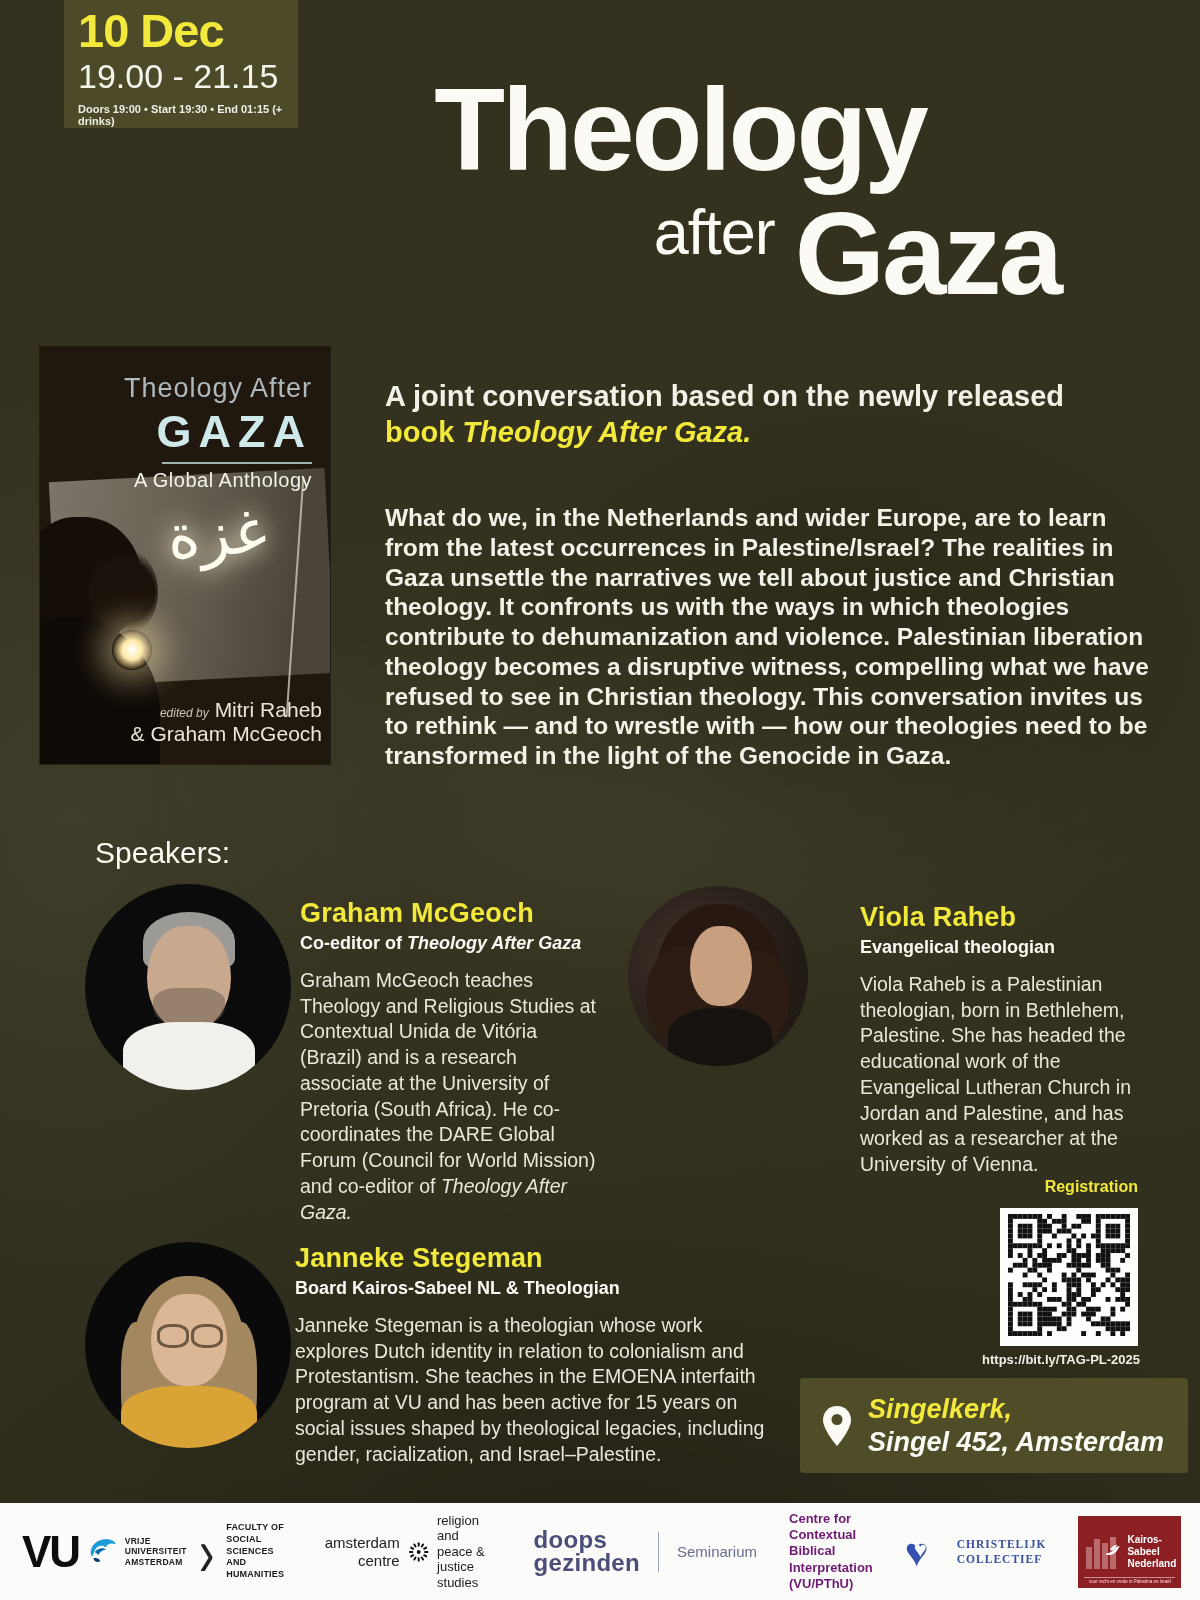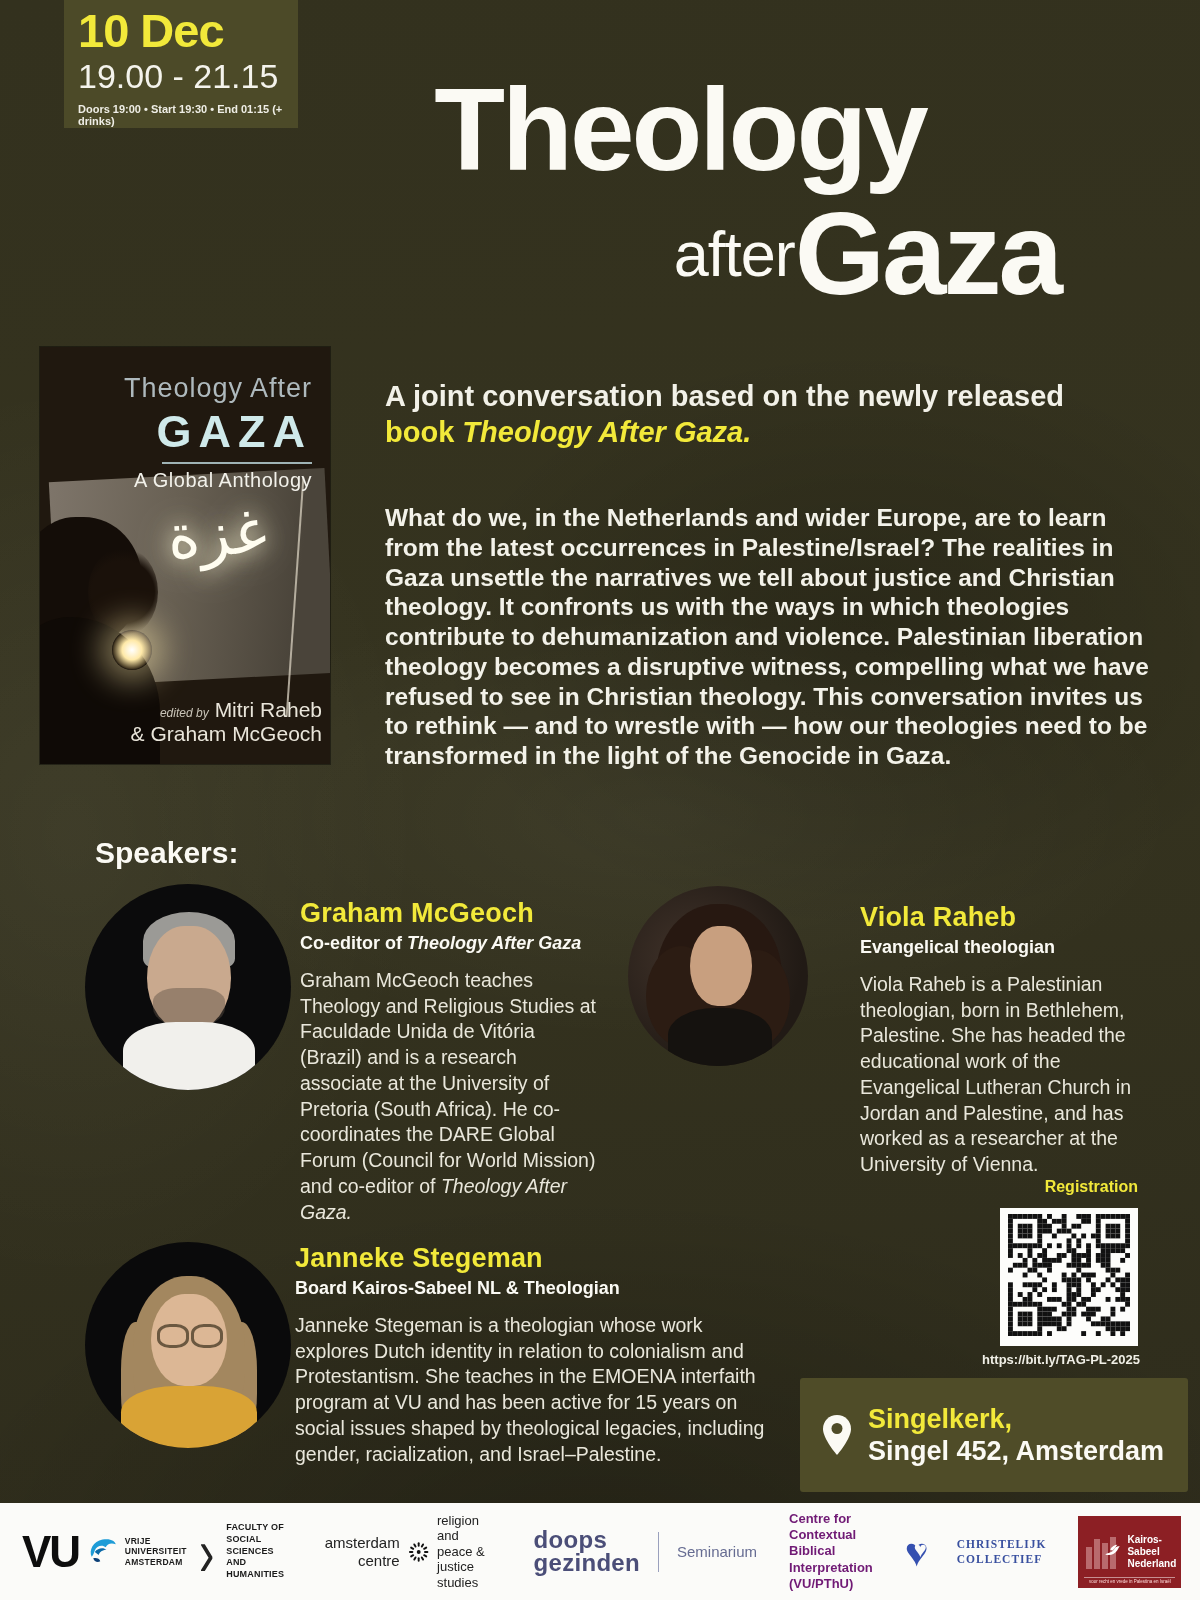--- a/index.html
+++ b/index.html
@@ -14,21 +14,21 @@
       linear-gradient(175deg,#33311e 0%,#35331f 45%,#2e2c1c 100%);
   }
   .abs{position:absolute;}
   
   .datebox{left:64px;top:0;width:234px;height:128px;background:#4c4a28;padding:6px 14px 0 14px;box-sizing:border-box;}
   .date-big{font-size:47px;font-weight:700;color:var(--accent);letter-spacing:-1px;line-height:1.05;}
   .date-time{font-size:34px;color:#f4f3ec;font-weight:400;line-height:1.15;margin-top:2px;}
   .date-doors{font-size:11px;font-weight:700;color:#efeee6;margin-top:7px;letter-spacing:0;}
   
   .title1{left:355px;top:72px;width:650px;text-align:center;font-size:116px;font-weight:700;color:#fbfaf4;letter-spacing:-3px;line-height:1;}
-  .title2{left:430px;top:196px;width:630px;display:flex;justify-content:flex-end;align-items:center;}
+  .title2{left:430px;top:196px;width:630px;display:flex;justify-content:flex-end;align-items:flex-start;gap:20px;}
   .title2 .small{font-size:63px;font-weight:400;color:#fbfaf4;letter-spacing:-1px;}
   .title2 .big{font-size:116px;font-weight:700;color:#fbfaf4;letter-spacing:-3px;line-height:1;}
   
   .cover{left:40px;top:347px;width:290px;height:417px;background:#20180f;overflow:hidden;box-shadow:0 0 0 1px rgba(0,0,0,.4);}
   .cover .tent{position:absolute;left:14px;top:128px;right:0;height:205px;
      background:linear-gradient(100deg,#7e756a 0%,#675f52 45%,#4a443a 85%);
      transform:rotate(-3deg);}
   .cover .rope{position:absolute;right:34px;top:130px;width:2px;height:240px;background:#cfc8b8;transform:rotate(4deg);opacity:.8;}
   .cover .arabic{position:absolute;left:92px;top:150px;width:170px;text-align:center;font-size:62px;color:#fffdf0;
      text-shadow:0 0 22px rgba(255,250,215,.95),0 0 40px rgba(255,250,215,.6);transform:rotate(-4deg);}
@@ -45,21 +45,21 @@
   .cover .ct3{font-size:20px;color:#f2f1ea;letter-spacing:.5px;}
   .cover .ced{position:absolute;right:8px;bottom:18px;text-align:right;color:#e9e5da;}
   .cover .ced .by{font-style:italic;font-size:12px;color:#c9c4b8;margin-right:6px;}
   .cover .ced .nm{font-size:21px;}
   
   .intro{left:385px;top:379px;width:780px;font-weight:700;font-size:29px;line-height:1.24;}
   .intro .l2{color:var(--accent);}
   .intro .l2 .it{font-style:italic;}
   .bodytext{left:385px;top:503px;width:778px;font-size:24.5px;font-weight:700;line-height:1.215;color:#f3f2e9;}
   
-  .spk-heading{left:95px;top:836px;font-size:30px;font-weight:700;color:#fbfaf4;}
+  .spk-heading{left:95px;top:836px;font-size:30px;font-weight:400;color:#fbfaf4;}
   .photo{border-radius:50%;overflow:hidden;}
   .photo-graham{left:85px;top:884px;width:206px;height:206px;background:#0b0b0c;}
   .photo-viola{left:628px;top:886px;width:180px;height:180px;background:radial-gradient(circle at 35% 40%,#41332a 0%,#211a15 70%);}
   .photo-janneke{left:85px;top:1242px;width:206px;height:206px;background:#0a0a0b;}
   .ph{position:absolute;}
   
   .g-hair{left:58px;top:28px;width:92px;height:58px;border-radius:50% 50% 20% 20%;background:#9b9a96;}
   .g-face{left:62px;top:42px;width:84px;height:104px;border-radius:46%/52%;background:#c9a98e;}
   .g-stub{left:68px;top:104px;width:72px;height:40px;border-radius:40% 40% 60% 60%;background:rgba(90,78,66,.45);}
   .g-shirt{left:38px;top:138px;width:132px;height:72px;border-radius:40% 40% 0 0;background:#f1f0ec;}
@@ -84,21 +84,21 @@
   .spk-bio .it{font-style:italic;}
   .blk-graham{left:300px;top:898px;width:302px;}
   .blk-viola{left:860px;top:902px;width:296px;}
   .blk-janneke{left:295px;top:1243px;width:482px;}
   
   .reg-head{left:950px;top:1178px;width:188px;text-align:right;font-size:16px;font-weight:700;color:var(--accent);}
   .qr-box{left:1000px;top:1208px;width:138px;height:138px;background:#fdfdfb;display:flex;align-items:center;justify-content:center;}
   .qr-box svg{width:122px;height:122px;}
   .reg-url{left:940px;top:1352px;width:200px;text-align:right;font-size:13px;font-weight:700;color:#f0efe6;}
   
-  .locbox{left:800px;top:1378px;width:388px;height:114px;background:#4f4c28;border-radius:3px;display:flex;align-items:center;padding-left:22px;box-sizing:border-box;gap:16px;}
+  .locbox{left:800px;top:1378px;width:388px;height:95px;background:#4f4c28;border-radius:3px;display:flex;align-items:center;padding-left:22px;box-sizing:border-box;gap:16px;font-style:italic;}
   .loc-lines{line-height:1.2;}
   .loc-venue{color:var(--accent);font-size:27px;font-weight:700;}
   .loc-addr{color:#fbfaf4;font-size:27px;font-weight:700;}
   
   .footer{left:0;top:1503px;width:1200px;height:97px;background:#fbfbf9;display:flex;align-items:center;justify-content:space-between;padding:0 22px;box-sizing:border-box;color:#111;gap:32px;}
   .fgroup{display:flex;align-items:center;gap:8px;}
   .vu-word{font-size:44px;font-weight:700;letter-spacing:-2px;color:#0d0d0d;}
   .vu-stack{font-size:8.5px;font-weight:700;line-height:1.25;color:#1a1a1a;letter-spacing:.3px;}
   .chev{font-size:46px;font-weight:200;color:#222;transform:scaleY(1.5);margin:0 4px;}
   .fac-stack{font-size:9px;font-weight:700;line-height:1.3;color:#1a1a1a;letter-spacing:.2px;}
@@ -166,21 +166,21 @@
 
   <div class="abs photo photo-graham">
     <div class="ph g-hair"></div>
     <div class="ph g-face"></div>
     <div class="ph g-stub"></div>
     <div class="ph g-shirt"></div>
   </div>
   <div class="abs blk-graham">
     <div class="spk-name">Graham McGeoch</div>
     <div class="spk-role"><span>Co-editor of </span><span class="it">Theology After Gaza</span></div>
-    <div class="spk-bio"><span>Graham McGeoch teaches Theology and Religious Studies at Faculdade Unida de Vitória (Brazil) and is a research associate at the University of Pretoria (South Africa). He co-coordinates the DARE Global Forum (Council for World Mission) and co-editor of </span><span class="it">Theology After Gaza.</span></div>
+    <div class="spk-bio"><span>Graham McGeoch teaches Theology and Religious Studies at Contextual Unida de Vitória (Brazil) and is a research associate at the University of Pretoria (South Africa). He co-coordinates the DARE Global Forum (Council for World Mission) and co-editor of </span><span class="it">Theology After Gaza.</span></div>
   </div>
 
   <div class="abs photo photo-viola">
     <div class="ph v-hair"></div>
     <div class="ph v-hair2"></div>
     <div class="ph v-hair3"></div>
     <div class="ph v-face"></div>
     <div class="ph v-top"></div>
   </div>
   <div class="abs blk-viola">

